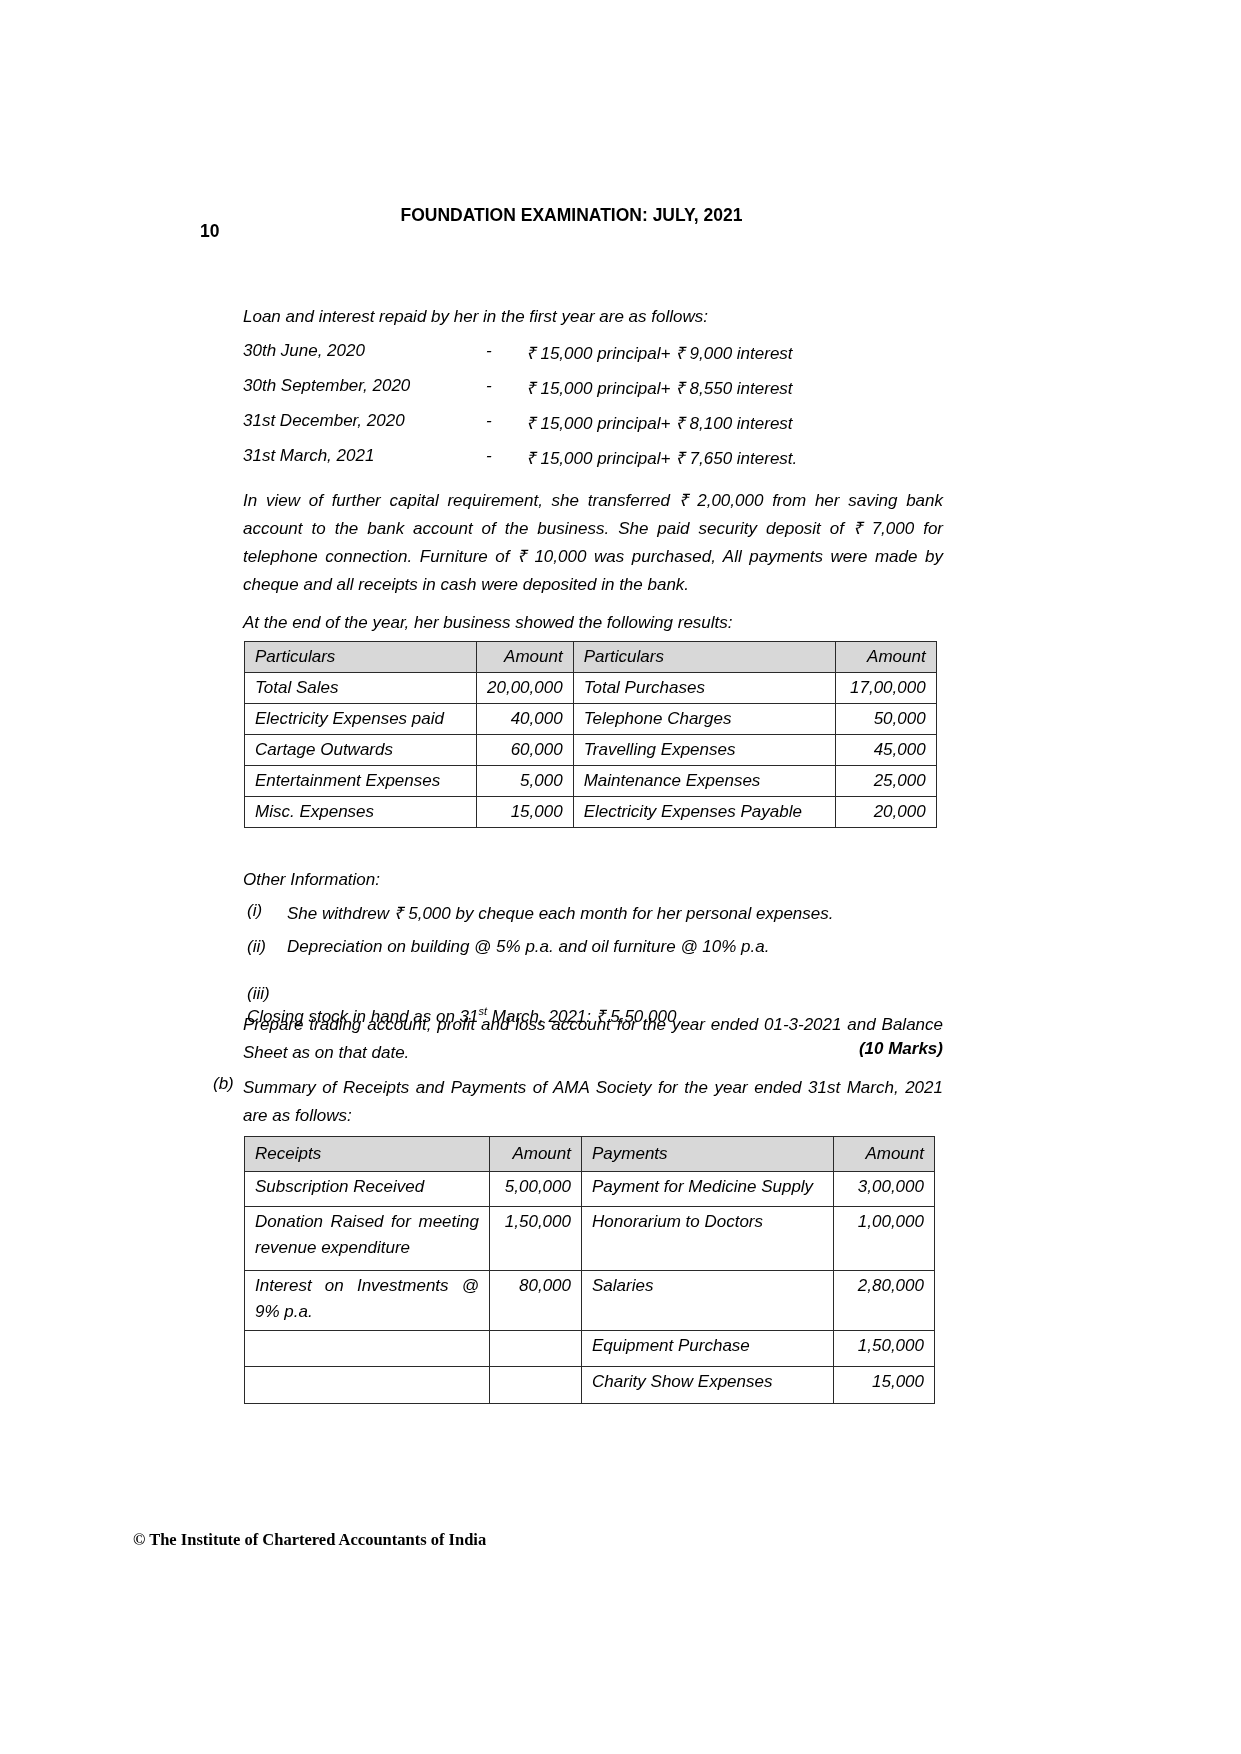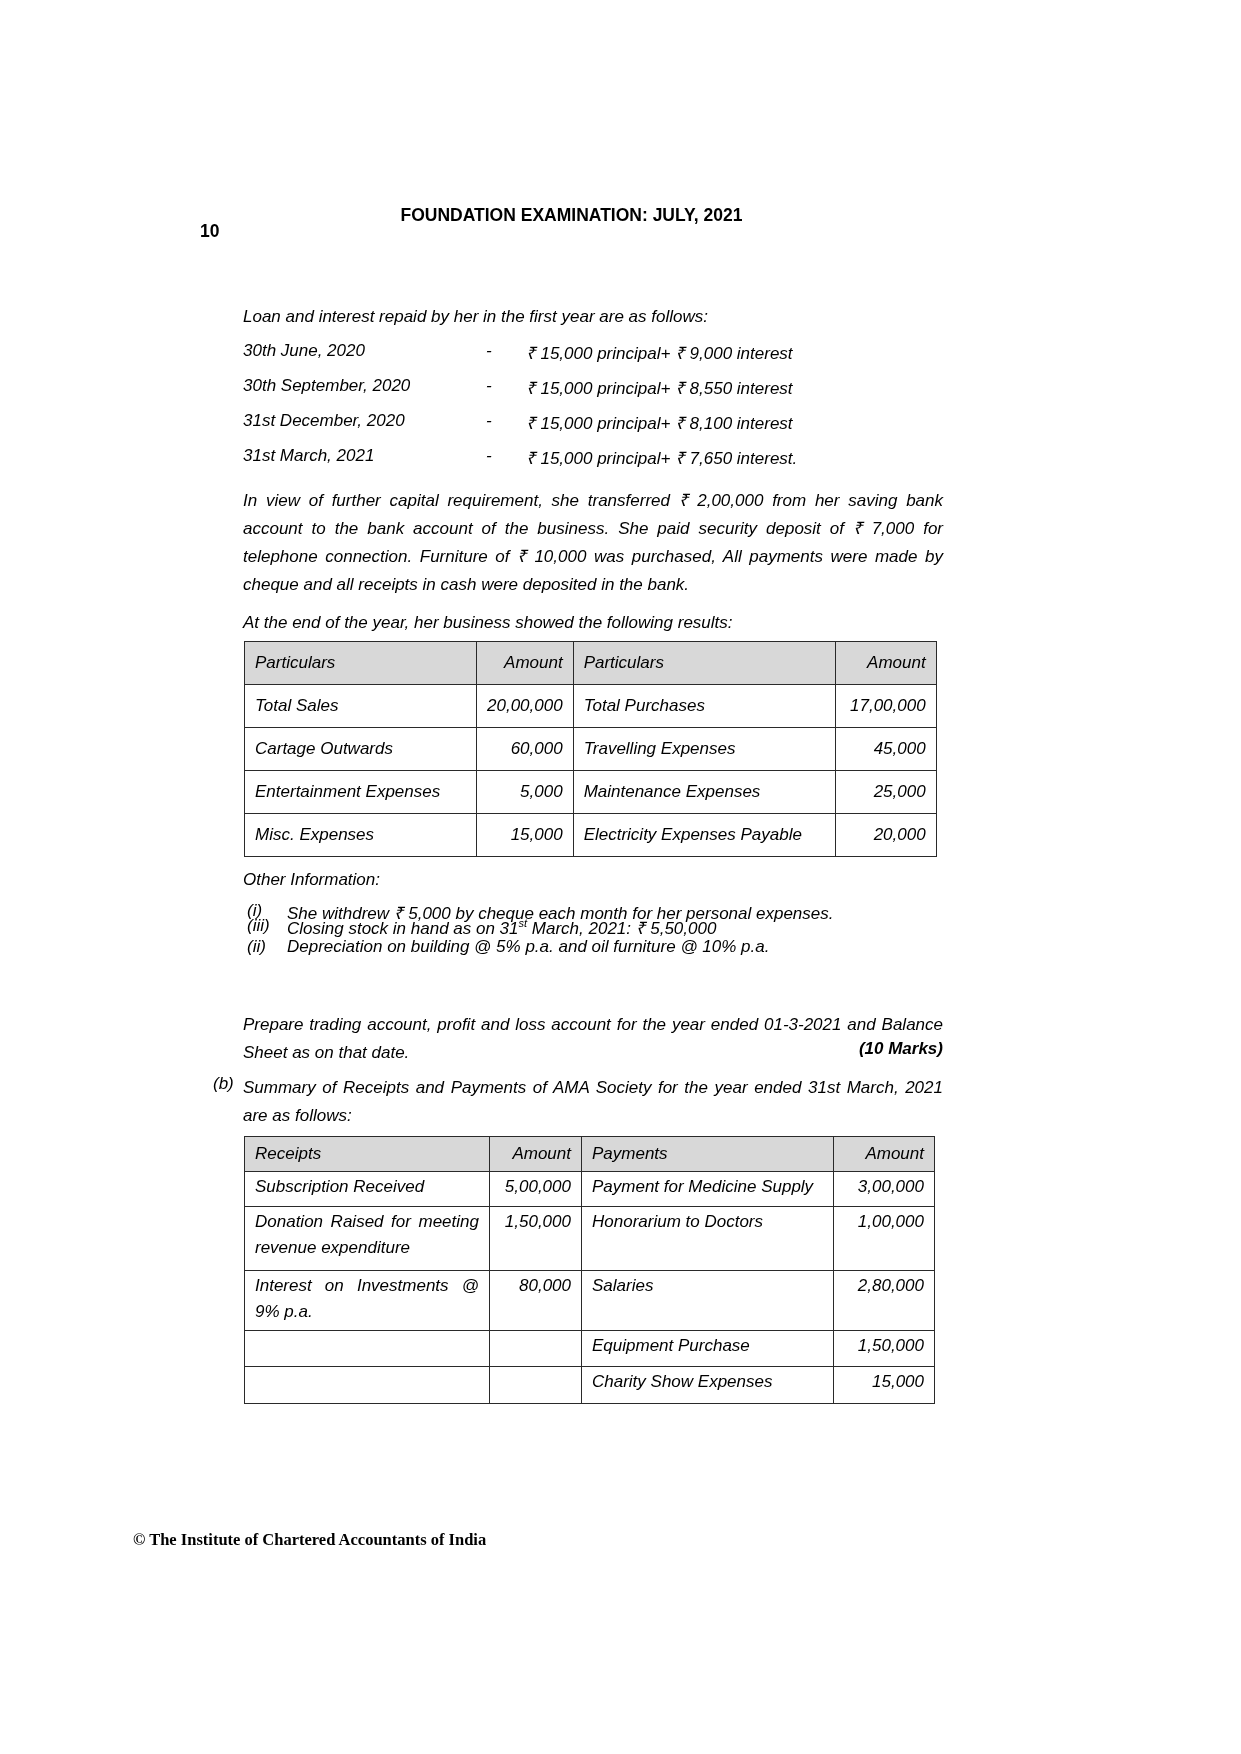--- a/index.html
+++ b/index.html
@@ -24,21 +24,21 @@
   .loan-date { width:243px; flex:none; }
   .loan-dash { width:40px; flex:none; }
 
   
   .doc-table { position:absolute; left:244px; border-collapse:collapse;
     table-layout:fixed; font-size:17px; font-style:italic; }
   .doc-table th, .doc-table td { border:1.6px solid #2a2a2a; padding:2px 10px;
     line-height:26px; overflow:hidden; }
   .doc-table th { background:#d8d8d8; font-weight:normal; text-align:left; }
   .doc-table th:nth-child(even), .doc-table td:nth-child(even) { text-align:right; }
-  .t1 tr { height:43px; }
+  .t1 tr { height:31px; }
   .t1 td, .t1 th { vertical-align:middle; }
   .t2 tr { height:35px; }
   .t2 td { vertical-align:top; }
   .t2 td:first-child { text-align:justify; text-align-last:left; }
   .t2 tbody tr:nth-child(2) { height:64px; }
   .t2 tbody tr:nth-child(3) { height:60px; }
   .t2 tbody tr:nth-child(4) { height:36px; }
   .t2 tbody tr:nth-child(5) { height:37px; }
 
   
@@ -113,20 +113,26 @@
         </tr>
       </thead>
     <tbody>
         <tr>
           <td>Total Sales</td>
           <td>20,00,000</td>
           <td>Total Purchases</td>
           <td>17,00,000</td>
         </tr>
         <tr>
+          <td>Electricity Expenses paid</td>
+          <td>40,000</td>
+          <td>Telephone Charges</td>
+          <td>50,000</td>
+        </tr>
+        <tr>
           <td>Cartage Outwards</td>
           <td>60,000</td>
           <td>Travelling Expenses</td>
           <td>45,000</td>
         </tr>
         <tr>
           <td>Entertainment Expenses</td>
           <td>5,000</td>
           <td>Maintenance Expenses</td>
           <td>25,000</td>
@@ -143,21 +149,21 @@
   <div class="blk" style="top:866px;">Other Information:</div>
 
   <div class="oi-item" style="top:901px;">
     <span class="oi-label">(i)</span>
     <span>She withdrew ₹ 5,000 by cheque each month for her personal expenses.</span>
   </div>
   <div class="oi-item" style="top:937px;">
     <span class="oi-label">(ii)</span>
     <span>Depreciation on building @ 5% p.a. and oil furniture @ 10% p.a.</span>
   </div>
-  <div class="oi-item" style="top:916px;">
+  <div class="oi-item" style="top:984px;flex-direction:column;">
     <span class="oi-label">(iii)</span>
     <span><span>Closing stock in hand as on 31</span><sup>st</sup><span> March, 2021: ₹ 5,50,000</span></span>
   </div>
 
   <div class="prepare-wrap">
     <div class="blk just" style="position:static;">Prepare trading account, profit and loss account for the year ended 01-3-2021 and Balance Sheet as on that date.</div>
     <span class="marks">(10 Marks)</span>
   </div>
 
   <span class="partb-label">(b)</span>

